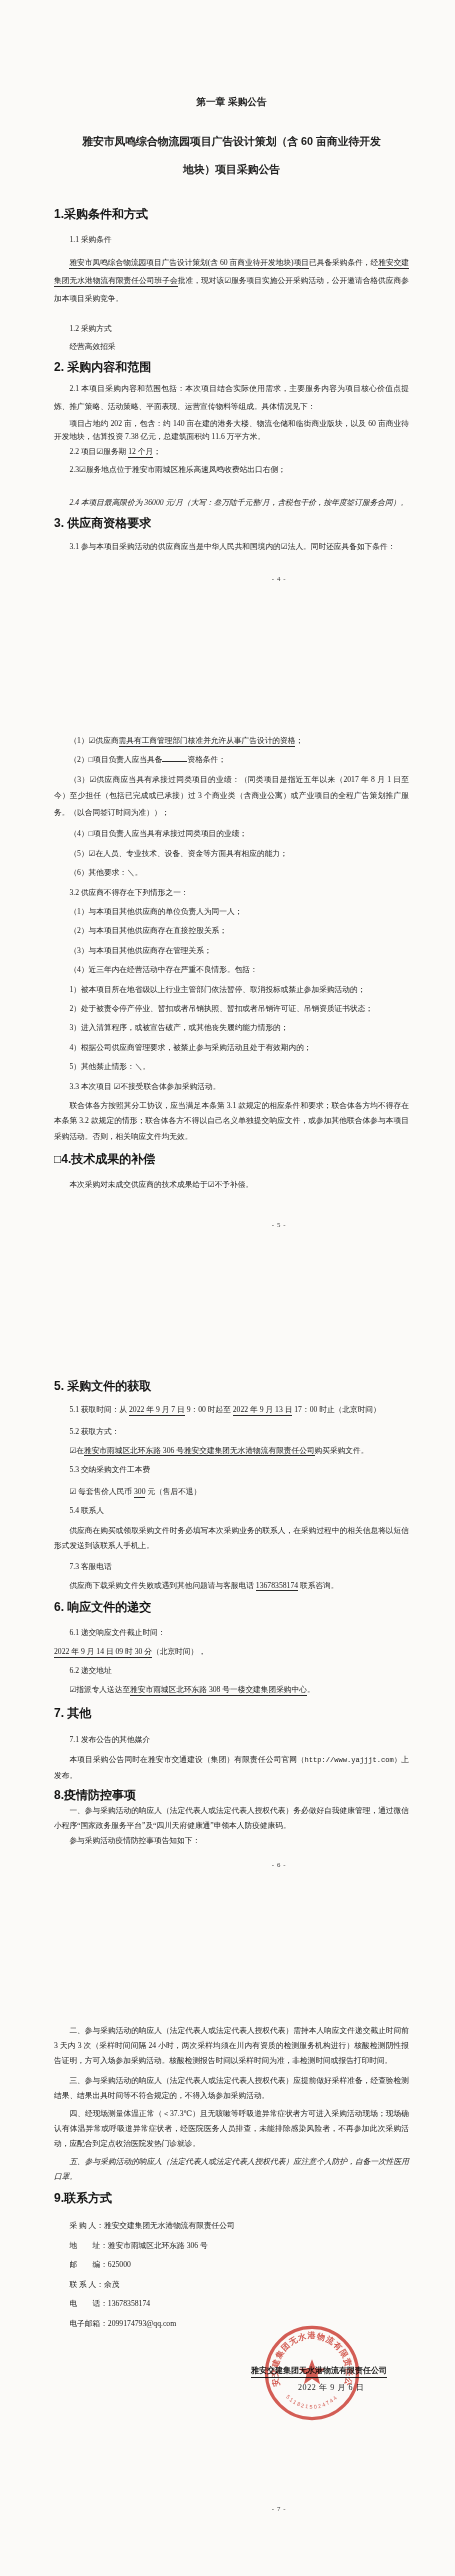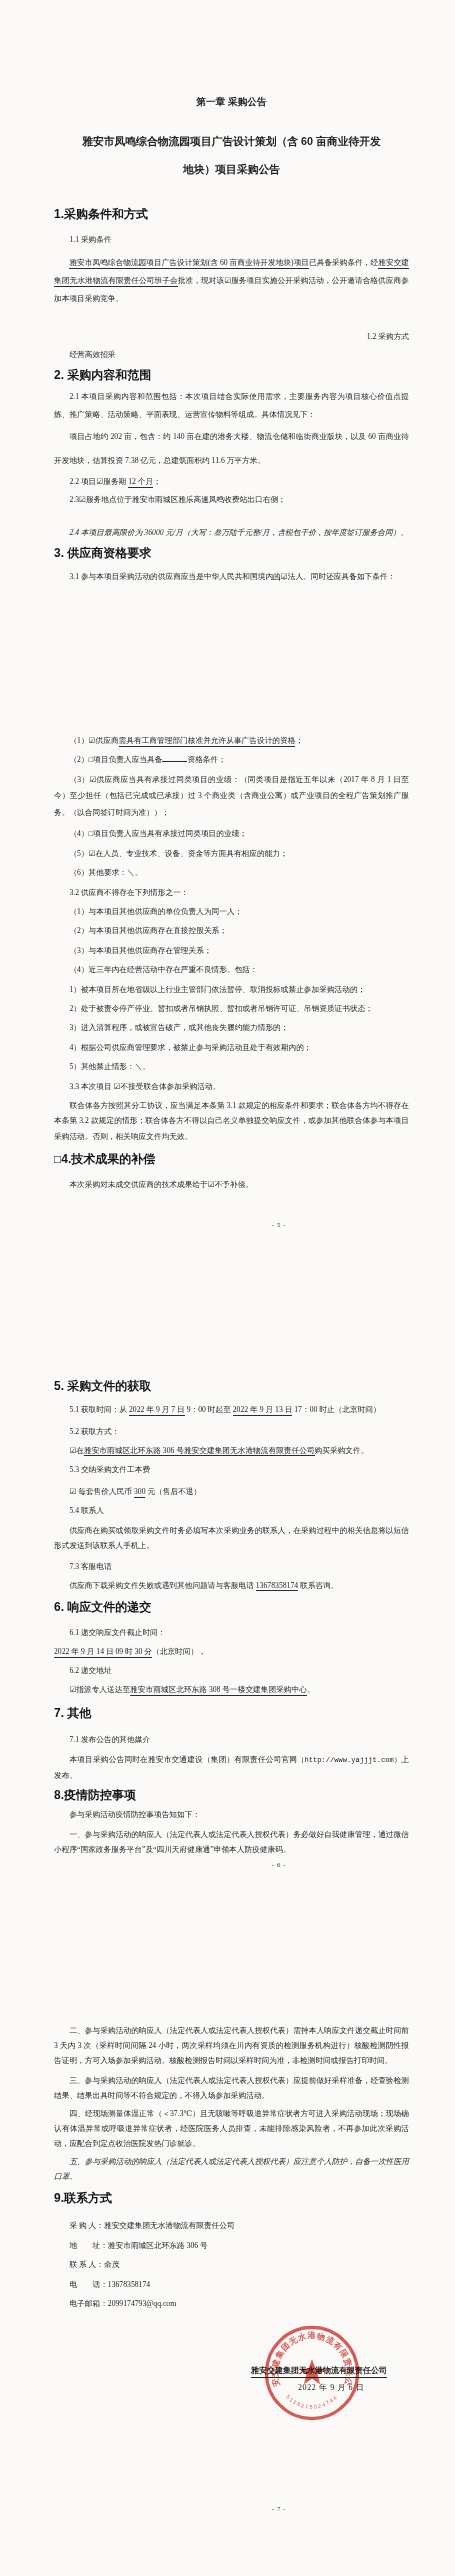--- a/index.html
+++ b/index.html
@@ -22,21 +22,21 @@
              font-weight:700;font-size:10.8px;line-height:28.5px;}
   .sec{font-family:"Liberation Sans","DejaVu Sans",sans-serif;font-weight:700;
        font-size:12px;line-height:15px;margin:0;color:#161616;}
   p{margin:0;}
   .ind{text-indent:2em;}
   .j{text-align:justify;}
   .lh34{line-height:19.4px;}
   .lh33{line-height:19px;}
   .lh32{line-height:18px;}
   .lh31{line-height:17.7px;}
-  .lh30{line-height:24px;}
+  .lh30{line-height:13px;}
   .lh29{line-height:16.5px;}
   .lh27{line-height:15.4px;}
   .lh26{line-height:15px;}
   .lh24{line-height:13.7px;}
   .u{border-bottom:0.6px solid #2c2c2c;padding-bottom:0.6px;}
   .blank{display:inline-block;width:25px;border-bottom:0.6px solid #2c2c2c;height:6.8px;}
   .mono{font-family:"Liberation Mono","DejaVu Sans Mono",monospace;font-size:7.1px;}
   .contact{line-height:19.4px;}
   .contact .lab{white-space:pre;}
   .sig-company{position:absolute;left:251px;top:433px;font-size:8px;font-weight:600;
@@ -50,21 +50,21 @@
 
 <div id="sheet">
 
   <div class="page pg1">
     <p class="chapter">第一章 采购公告</p>
     <div class="doc-title">雅安市凤鸣综合物流园项目广告设计策划（含 60 亩商业待开发地块）项目采购公告</div>
 
     <div class="sec" style="margin-top:23px;">1.采购条件和方式</div>
     <p class="ind lh32" style="margin-top:9px;">1.1 采购条件</p>
     <p class="ind lh32 j" style="margin-top:5.7px;"><span class="u">雅安市凤鸣综合物流园项目广告设计策划(含 60 亩商业待开发地块)项目</span><span>已具备采购条件，经</span><span class="u">雅安交建集团无水港物流有限责任公司班子会</span><span>批准，现对该☑服务项目实施公开采购活动，公开邀请合格供应商参加本项目采购竞争。</span></p>
-    <p class="ind lh32" style="margin-top:20px;text-align:right;">1.2 采购方式</p>
+    <p class="ind lh32" style="margin-top:12px;">1.2 采购方式</p>
     <p class="ind lh32">经营高效招采</p>
 
     <div class="sec" style="margin-top:3.4px;">2. 采购内容和范围</div>
     <p class="ind lh32 j" style="margin-top:5.7px;">2.1 本项目采购内容和范围包括：本次项目结合实际使用需求，主要服务内容为项目核心价值点提炼、推广策略、活动策略、平面表现、运营宣传物料等组成。具体情况见下：</p>
     <p class="ind lh30 j" style="margin-top:1.1px;">项目占地约 202 亩，包含：约 140 亩在建的港务大楼、物流仓储和临街商业版块，以及 60 亩商业待开发地块，估算投资 7.38 亿元，总建筑面积约 11.6 万平方米。</p>
     <p class="ind lh32"><span>2.2 项目☑服务期 </span><span class="u">12 个月</span><span>；</span></p>
     <p class="ind lh32">2.3☑服务地点位于雅安市雨城区雅乐高速凤鸣收费站出口右侧；</p>
     <p class="lh24 j" style="margin-top:17px;text-indent:2em;font-style:italic;">2.4 本项目最高限价为 36000 元/月（大写：叁万陆千元整/月，含税包干价，按年度签订服务合同）。</p>
 
     <div class="sec" style="margin-top:5.7px;">3. 供应商资格要求</div>
@@ -115,37 +115,38 @@
     <p class="ind lh33" style="margin-top:8px;">6.1 递交响应文件截止时间：</p>
     <p class="lh33"><span class="u">2022 年 9 月 14 日 09 时 30 分</span><span>（北京时间），</span></p>
     <p class="ind lh33">6.2 递交地址</p>
     <p class="ind lh33"><span>☑指派专人送达至</span><span class="u">雅安市雨城区北环东路 308 号一楼交建集团采购中心</span><span>。</span></p>
 
     <div class="sec" style="margin-top:6.8px;">7. 其他</div>
     <p class="ind lh33" style="margin-top:9px;">7.1 发布公告的其他媒介</p>
     <p class="ind lh27 j" style="margin-top:2.3px;"><span>本项目采购公告同时在雅安市交通建设（集团）有限责任公司官网</span><span class="mono">（http://www.yajjjt.com）</span><span>上发布。</span></p>
 
     <div class="sec" style="margin-top:4.6px;">8.疫情防控事项</div>
+    <p class="ind lh27 j">一、参与采购活动的响应人（法定代表人或法定代表人授权代表）务必做好自我健康管理，通过微信小程序“国家政务服务平台”及“四川天府健康通”申领本人防疫健康码。</p>
     <p class="ind lh30">参与采购活动疫情防控事项告知如下：</p>
-    <p class="ind lh27 j">一、参与采购活动的响应人（法定代表人或法定代表人授权代表）务必做好自我健康管理，通过微信小程序“国家政务服务平台”及“四川天府健康通”申领本人防疫健康码。</p>
 
     <div class="pagenum pn3">- 6 -</div>
   </div>
 
   <div class="page pg4">
     <p class="ind lh26 j">二、参与采购活动的响应人（法定代表人或法定代表人授权代表）需持本人响应文件递交截止时间前 3 天内 3 次（采样时间间隔 24 小时，两次采样均须在川内有资质的检测服务机构进行）核酸检测阴性报告证明，方可入场参加采购活动。核酸检测报告时间以采样时间为准，非检测时间或报告打印时间。</p>
     <p class="ind lh26 j" style="margin-top:4.6px;">三、参与采购活动的响应人（法定代表人或法定代表人授权代表）应提前做好采样准备，经查验检测结果、结果出具时间等不符合规定的，不得入场参加采购活动。</p>
     <p class="ind lh26 j" style="margin-top:3.4px;">四、经现场测量体温正常（＜37.3℃）且无咳嗽等呼吸道异常症状者方可进入采购活动现场；现场确认有体温异常或呼吸道异常症状者，经医院医务人员排查，未能排除感染风险者，不再参加此次采购活动，应配合到定点收治医院发热门诊就诊。</p>
     <p class="ind lh26 j" style="margin-top:3.4px;font-style:italic;">五、参与采购活动的响应人（法定代表人或法定代表人授权代表）应注意个人防护，自备一次性医用口罩。</p>
 
     <div class="sec" style="margin-top:6.8px;">9.联系方式</div>
 
     <div style="margin-top:10.3px;padding-left:15.4px;">
       <p class="contact"><span class="lab">采 购 人：</span><span>雅安交建集团无水港物流有限责任公司</span></p>
       <p class="contact"><span class="lab">地　　址：</span><span>雅安市雨城区北环东路 306 号</span></p>
+      <p class="contact"><span class="lab">邮　　编：</span><span>625000</span></p>
       <p class="contact"><span class="lab">联 系 人：</span><span>余茂</span></p>
       <p class="contact"><span class="lab">电　　话：</span><span>13678358174</span></p>
       <p class="contact"><span class="lab">电子邮箱：</span><span>2099174793@qq.com</span></p>
     </div>
 
     <div class="sig-company">雅安交建集团无水港物流有限责任公司</div>
     <div class="sig-date">2022 年 9 月 6 日</div>
 
     <svg class="seal" viewBox="0 0 170 170" aria-hidden="true" style="font-size:13.5px">
       <defs>

